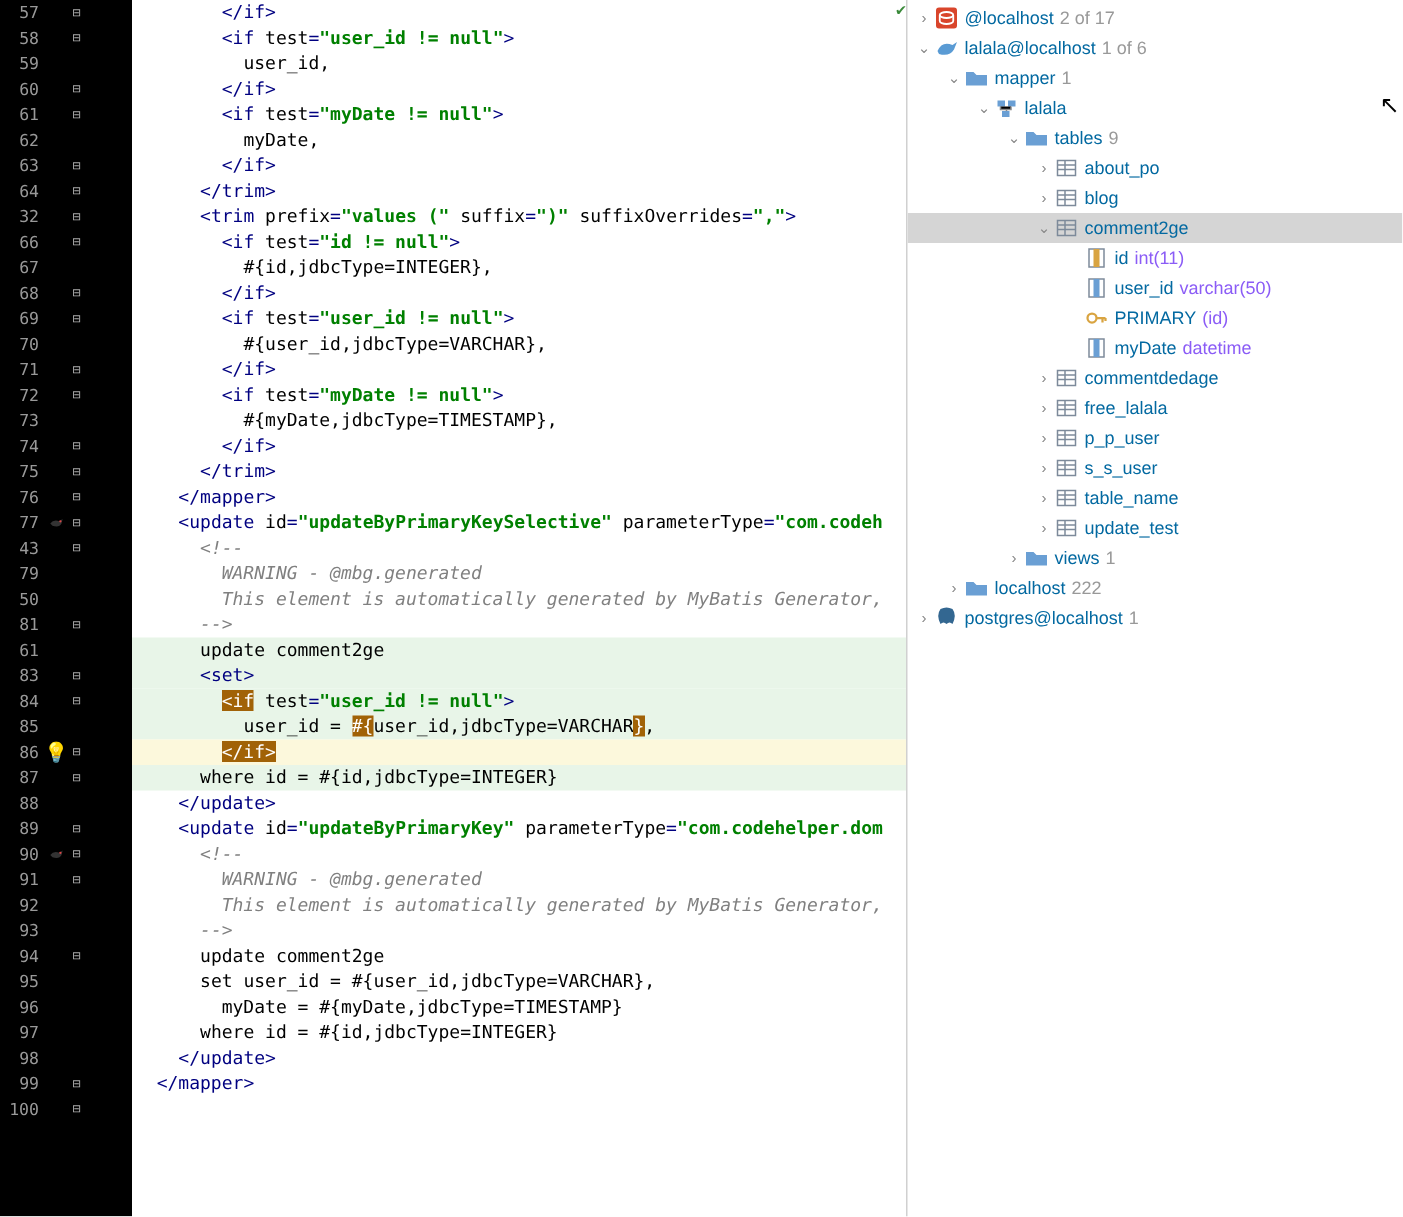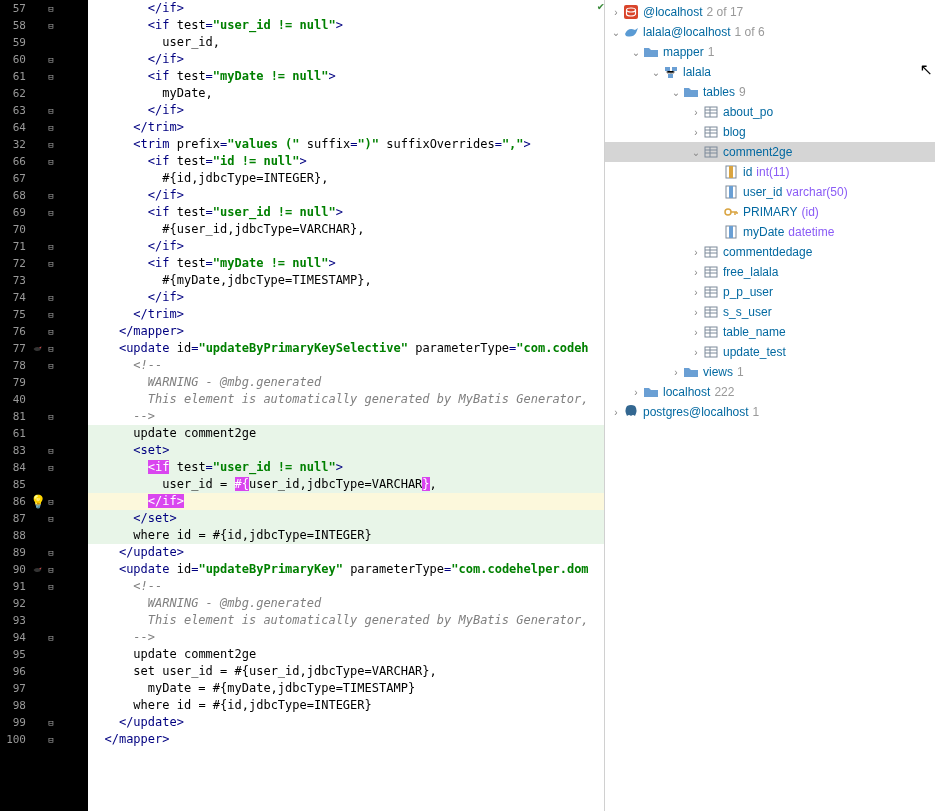--- a/index.html
+++ b/index.html
@@ -67,21 +67,21 @@
   font-size: 12px;
   padding-left: 2px;
 }
 .hl-green { background: #e8f5e8; }
 .hl-sel   { background: #fcf8dc; }
 .tag { color: #000080; }
 .attr { color: #000000; }
 .val { color: #008000; font-weight: bold; }
 .txt { color: #000; }
 .com { color: #808080; font-style: italic; }
-.sel-blue { background: #d946ef; color: #fff; }
+.sel-blue { background: #a16207; color: #fff; }
 .run-green { position:absolute; right:0; top:0; color:#3a8a3a; font-size:11px;}
 .bulb { color:#e8a33d; font-size:13px; }
 .bird { width:12px; height:12px; }
 
 .db-pane {
   flex: 1;
   background: #fff;
   border-left: 1px solid #d0d0d0;
   overflow: hidden;
   font-family: "Segoe UI", Arial, sans-serif;
@@ -230,31 +230,31 @@
         <span class="ln">77</span>
         <span class="icon-col">
           <svg class="bird" viewBox="0 0 16 16">
             <path fill="#333" d="M2 8 Q5 4 10 6 L13 4 L12 8 Q10 12 4 10 Z"></path>
             <circle fill="#d44" cx="11" cy="6" r="1"></circle>
           </svg>
         </span>
         <span class="fold-col">⊟</span>
       </div>
     <div class="gutter-row">
-        <span class="ln">78</span>
+        <span class="ln">43</span>
         <span class="icon-col"></span>
         <span class="fold-col">⊟</span>
       </div>
     <div class="gutter-row">
         <span class="ln">79</span>
         <span class="icon-col"></span>
         <span class="fold-col"></span>
       </div>
     <div class="gutter-row">
-        <span class="ln">40</span>
+        <span class="ln">50</span>
         <span class="icon-col"></span>
         <span class="fold-col"></span>
       </div>
     <div class="gutter-row">
         <span class="ln">81</span>
         <span class="icon-col"></span>
         <span class="fold-col">⊟</span>
       </div>
     <div class="gutter-row">
         <span class="ln">61</span>
@@ -384,21 +384,20 @@
     <div class="code-line"><span>    </span><span class="tag"><span>&lt;</span><span>update</span></span><span class="attr"> id</span><span class="tag">=</span><span class="val">"updateByPrimaryKeySelective"</span><span class="attr"> parameterType</span><span class="tag">=</span><span class="val">"com.codeh</span></div>
     <div class="code-line"><span>      </span><span class="com">&lt;!--</span></div>
     <div class="code-line"><span>        </span><span class="com">WARNING - @mbg.generated</span></div>
     <div class="code-line"><span>        </span><span class="com">This element is automatically generated by MyBatis Generator,</span></div>
     <div class="code-line"><span>      </span><span class="com">--&gt;</span></div>
     <div class="code-line hl-green"><span>      </span><span class="txt">update comment2ge</span></div>
     <div class="code-line hl-green"><span>      </span><span class="tag"><span>&lt;</span><span>set</span><span>&gt;</span></span></div>
     <div class="code-line hl-green"><span>        </span><span class="tag sel-blue">&lt;if</span><span class="attr"> test</span><span class="tag">=</span><span class="val">"user_id != null"</span><span class="tag">&gt;</span></div>
     <div class="code-line hl-green"><span>          </span><span class="txt">user_id = </span><span class="txt sel-blue">#{</span><span class="txt">user_id,jdbcType=VARCHAR</span><span class="txt sel-blue">}</span><span class="txt">,</span></div>
     <div class="code-line hl-sel"><span>        </span><span class="tag sel-blue">&lt;/if&gt;</span></div>
-    <div class="code-line hl-green"><span>      </span><span class="tag"><span>&lt;/</span><span>set</span><span>&gt;</span></span></div>
     <div class="code-line hl-green"><span>      </span><span class="txt">where id = #{id,jdbcType=INTEGER}</span></div>
     <div class="code-line"><span>    </span><span class="tag"><span>&lt;/</span><span>update</span><span>&gt;</span></span></div>
     <div class="code-line"><span>    </span><span class="tag"><span>&lt;</span><span>update</span></span><span class="attr"> id</span><span class="tag">=</span><span class="val">"updateByPrimaryKey"</span><span class="attr"> parameterType</span><span class="tag">=</span><span class="val">"com.codehelper.dom</span></div>
     <div class="code-line"><span>      </span><span class="com">&lt;!--</span></div>
     <div class="code-line"><span>        </span><span class="com">WARNING - @mbg.generated</span></div>
     <div class="code-line"><span>        </span><span class="com">This element is automatically generated by MyBatis Generator,</span></div>
     <div class="code-line"><span>      </span><span class="com">--&gt;</span></div>
     <div class="code-line"><span>      </span><span class="txt">update comment2ge</span></div>
     <div class="code-line"><span>      </span><span class="txt">set user_id = #{user_id,jdbcType=VARCHAR},</span></div>
     <div class="code-line"><span>        </span><span class="txt">myDate = #{myDate,jdbcType=TIMESTAMP}</span></div>

